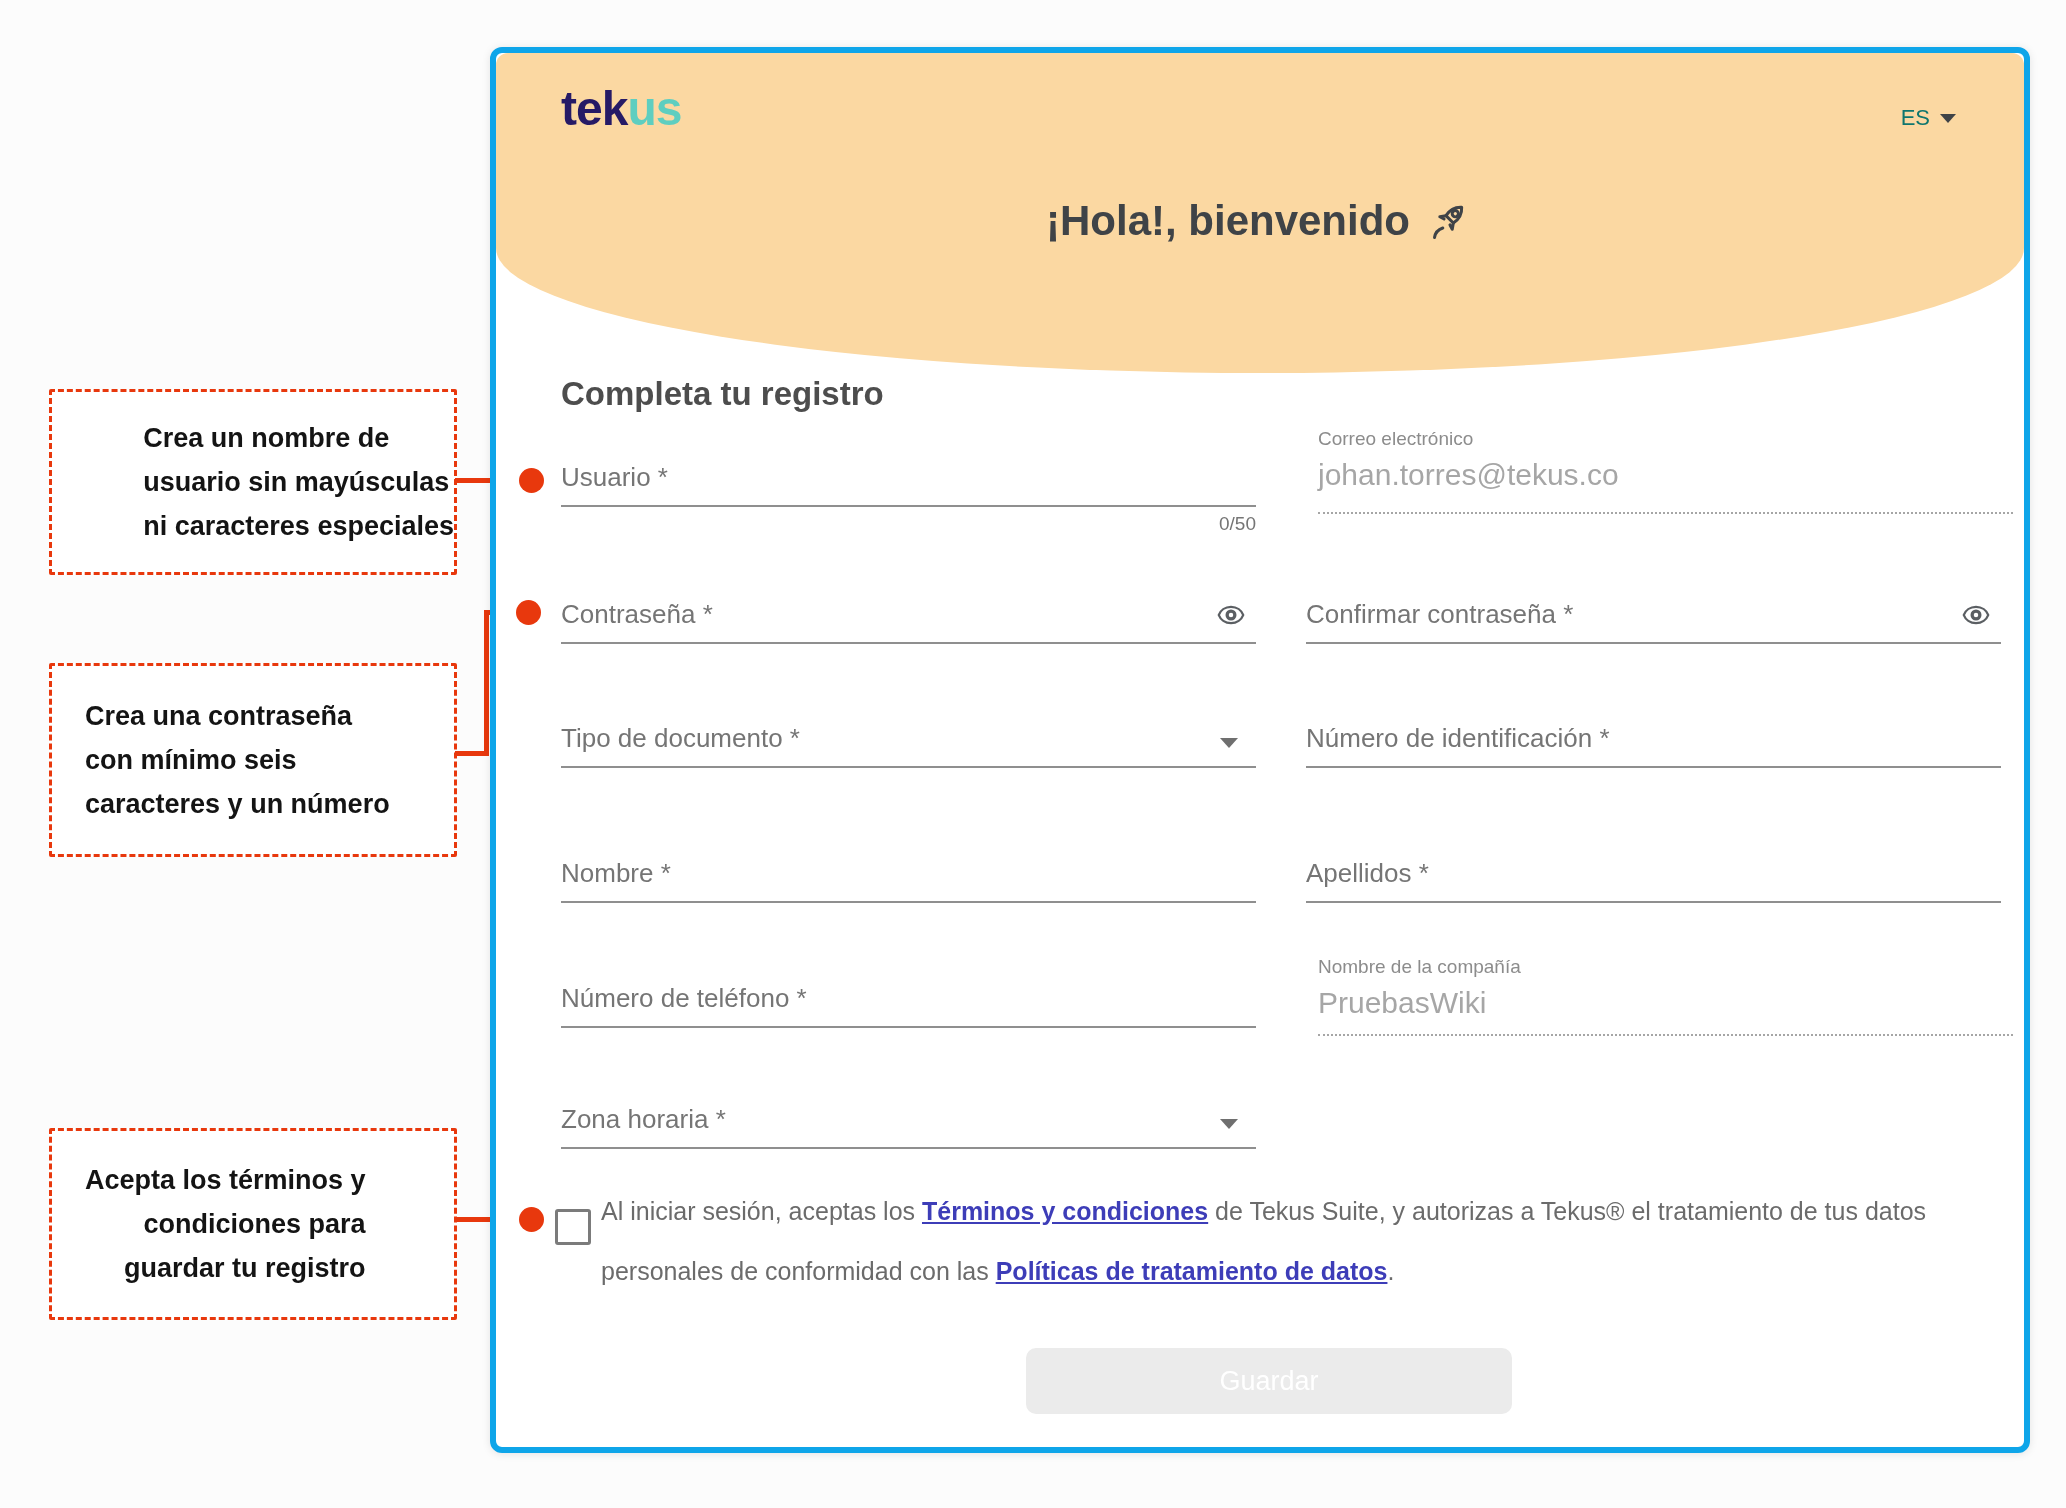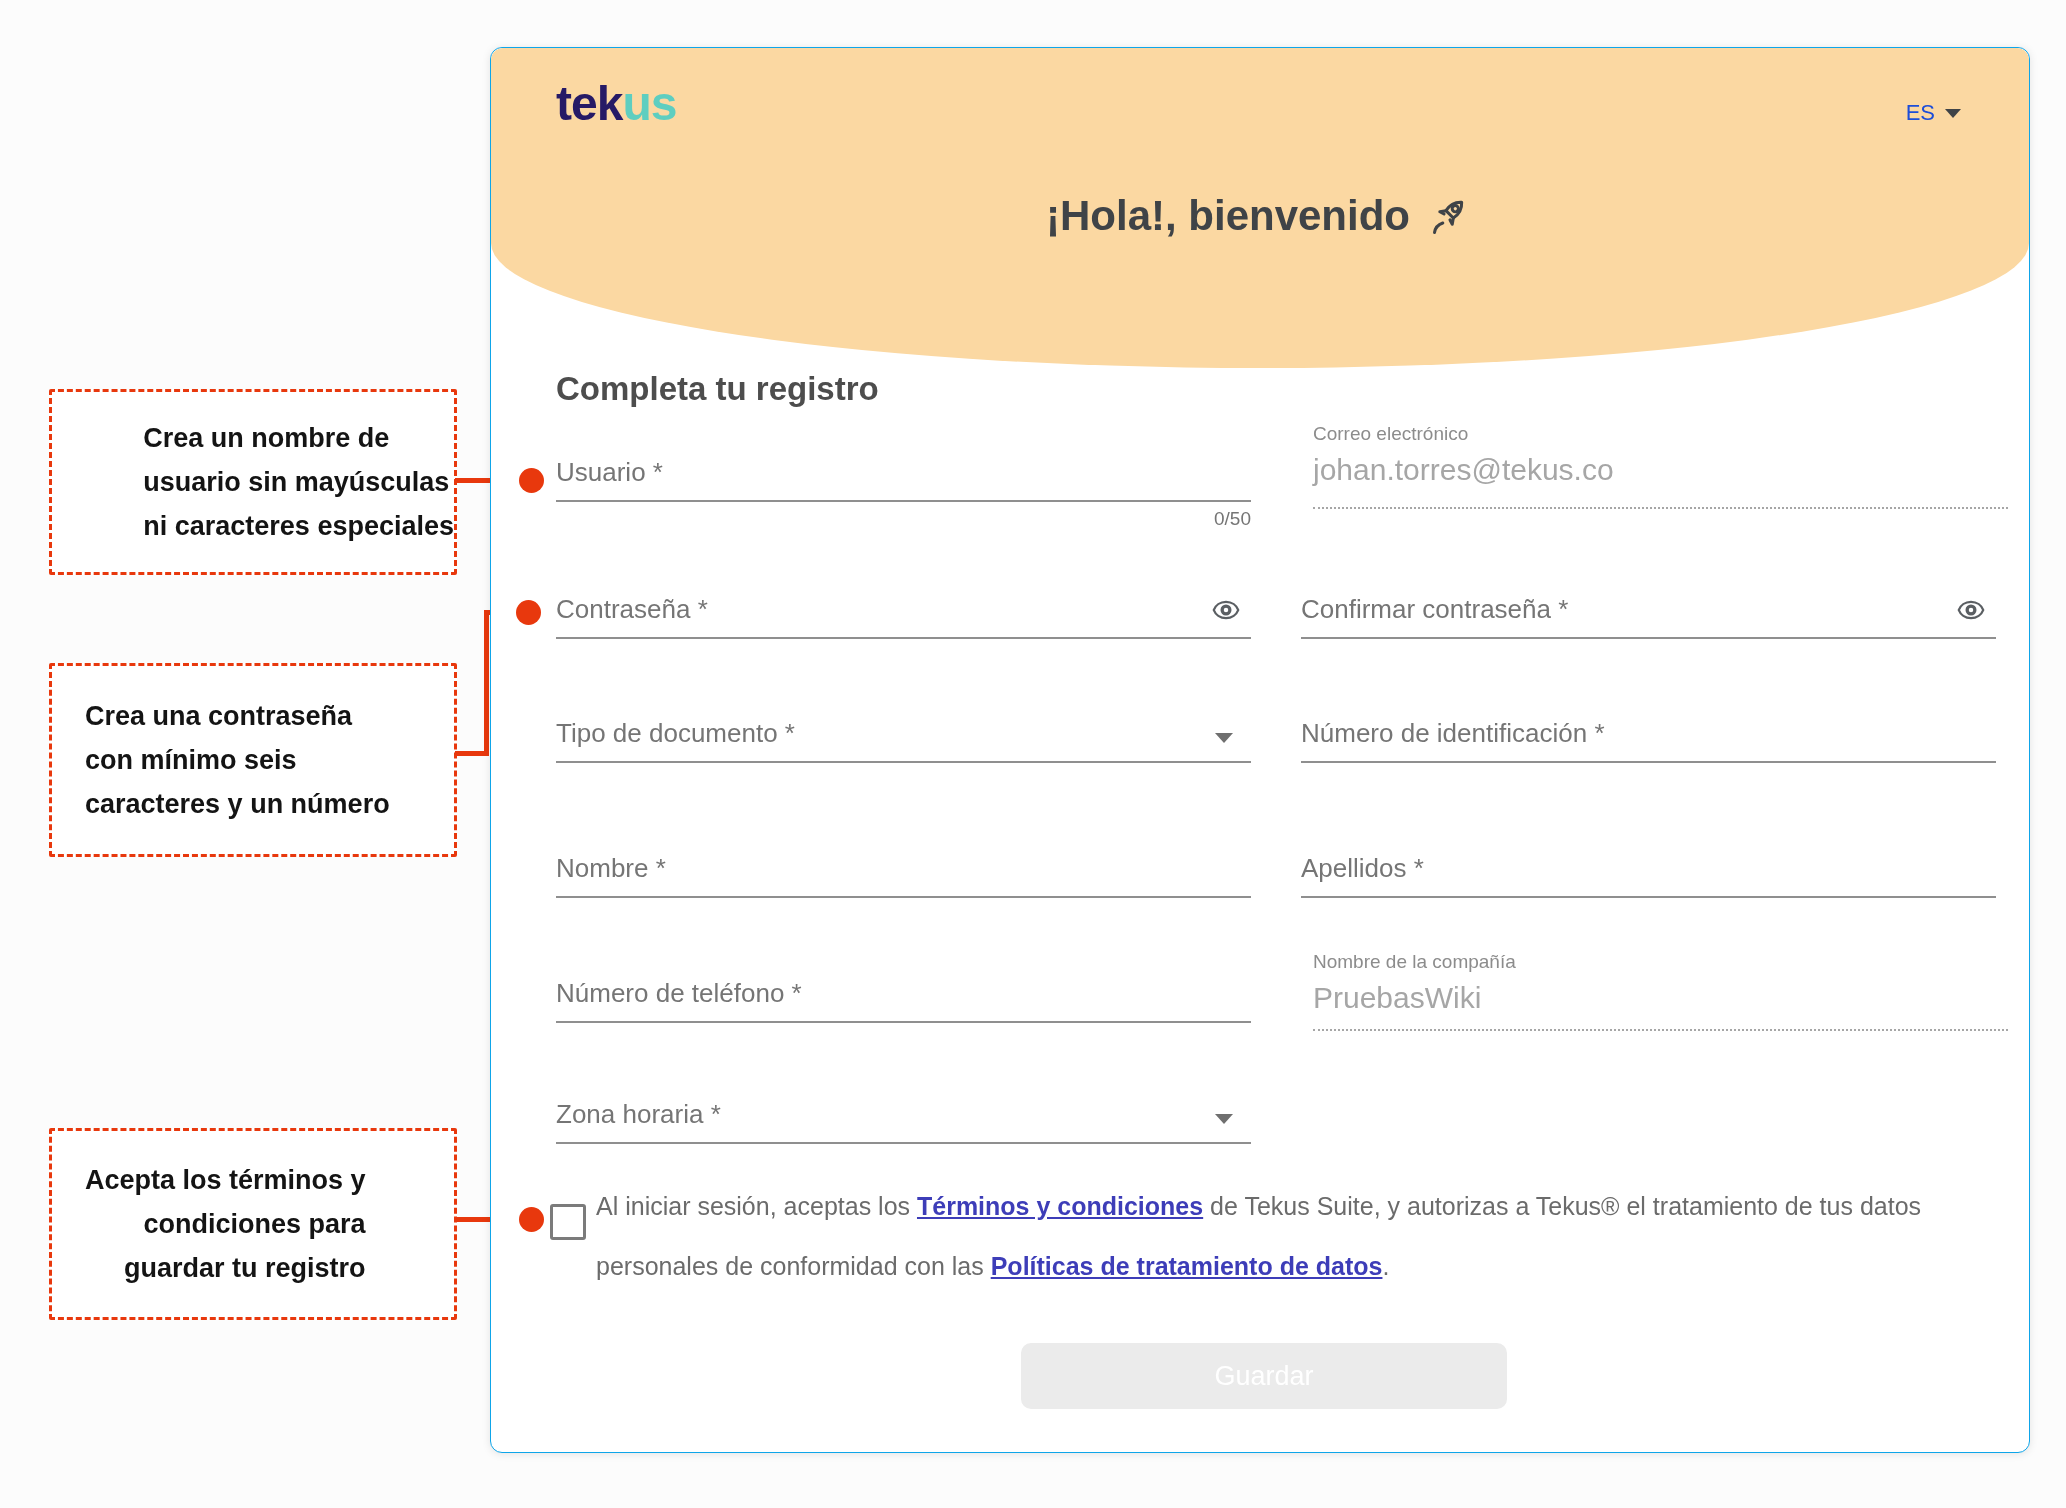--- a/index.html
+++ b/index.html
@@ -2,31 +2,31 @@
 <html><head>
 <meta charset="utf-8">
 <style>
   * { margin:0; padding:0; box-sizing:border-box; }
   html,body { background:#FCFCFC; }
   body { font-family:"Liberation Sans", sans-serif; }
   .page { position:relative; width:2066px; height:1508px; background:#FCFCFC; overflow:hidden; }
 
   
   .card { position:absolute; left:490px; top:47px; width:1540px; height:1406px;
-          background:#FFFFFF; border:1px solid #0ea5e9; border-radius:12px;
+          background:#FFFFFF; border:6px solid #0ea5e9; border-radius:12px;
           box-shadow:0 1px 8px rgba(0,0,0,.10); overflow:hidden; }
 
   .card-header { position:absolute; left:0; top:0; width:100%; height:320px; background:#FBD8A2;
           border-top-left-radius:12px; border-top-right-radius:12px;
           border-bottom-left-radius:50% 125px; border-bottom-right-radius:50% 125px; }
   .logo { position:absolute; left:65px; top:28px; font-size:48px; font-weight:bold; letter-spacing:-1px; }
   .logo-tek { color:#261A66; }
   .logo-us  { color:#5ECEC0; }
   .lang { position:absolute; top:52px; right:68px; display:flex; align-items:center; gap:10px;
-          font-size:22px; color:#1d4ed8; cursor:pointer; }
+          font-size:22px; color:#0f766e; cursor:pointer; }
   .caret-down { width:0; height:0; border-left:8px solid transparent; border-right:8px solid transparent;
           border-top:9px solid #3F4347; }
   .hero-title { position:absolute; left:0; top:142px; width:100%; text-align:center;
           font-size:42px; line-height:52px; font-weight:bold; color:#3F4347; }
   .hero-title svg { vertical-align:-10px; margin-left:16px; }
 
   
   .form-heading { position:absolute; left:65px; top:322px; font-size:33px; font-weight:bold; color:#4D4D4D; }
 
   .field { position:absolute; width:695px; border-bottom:2px solid #8F8F8F; }

